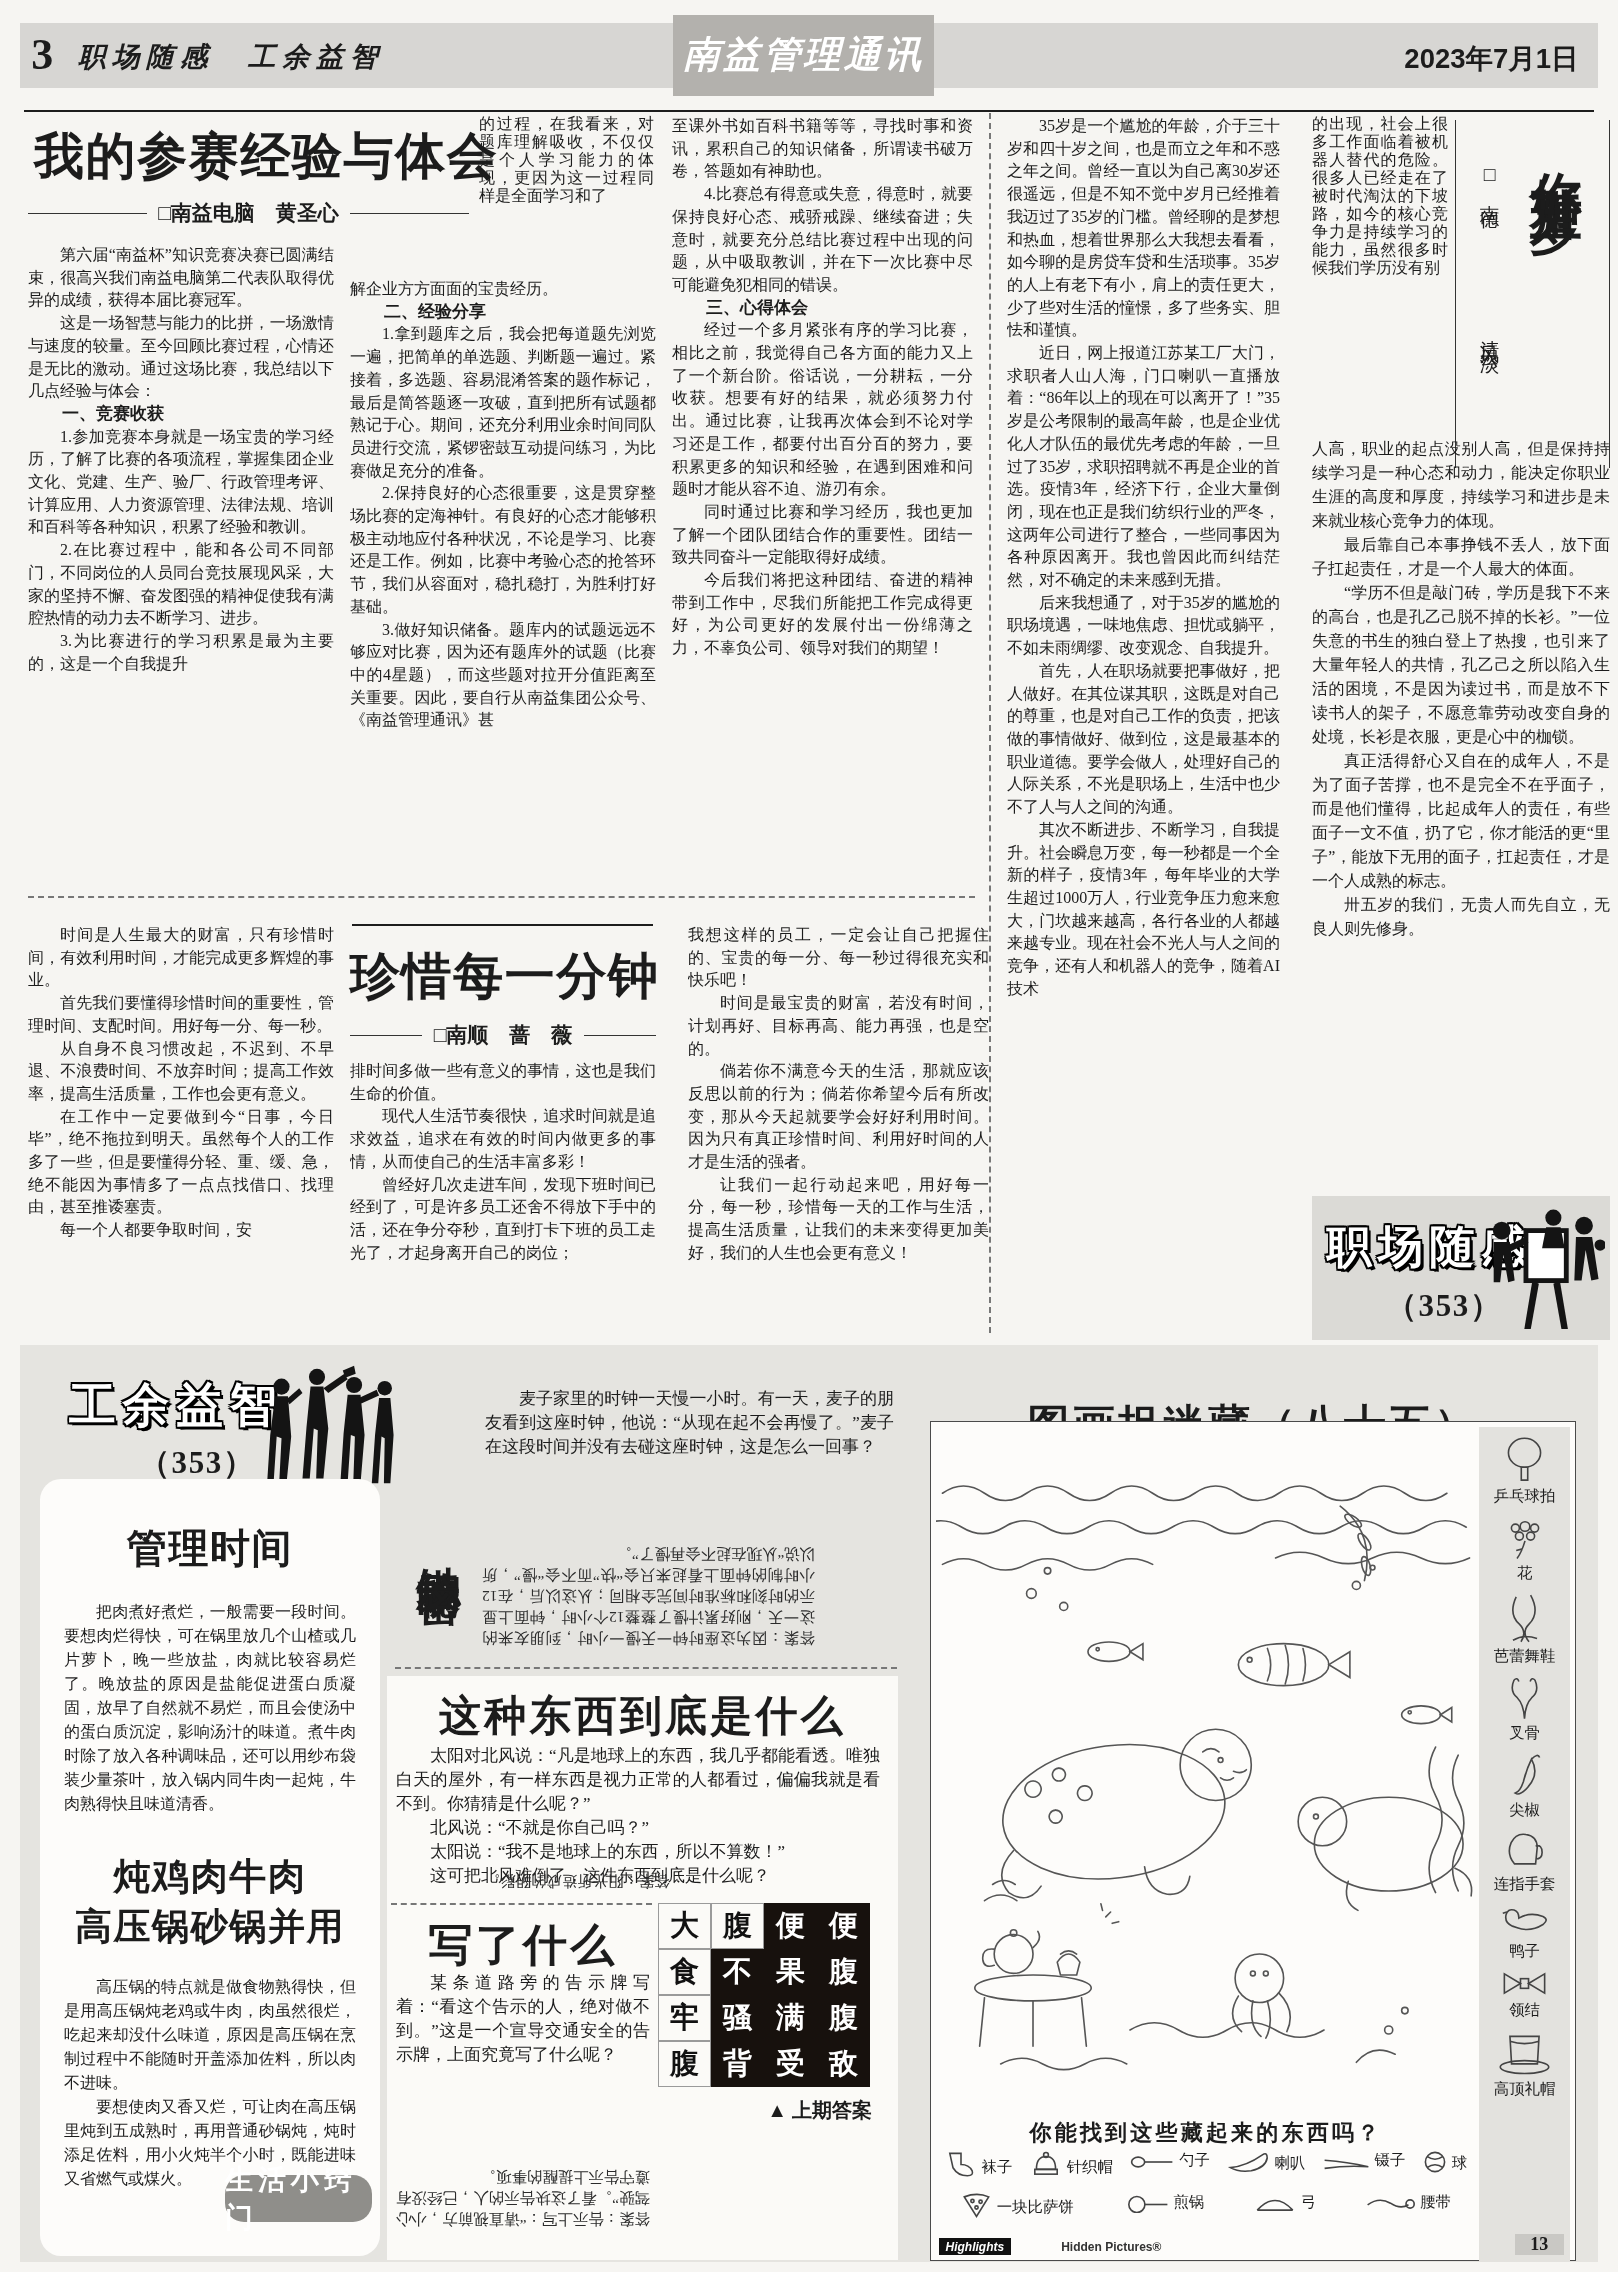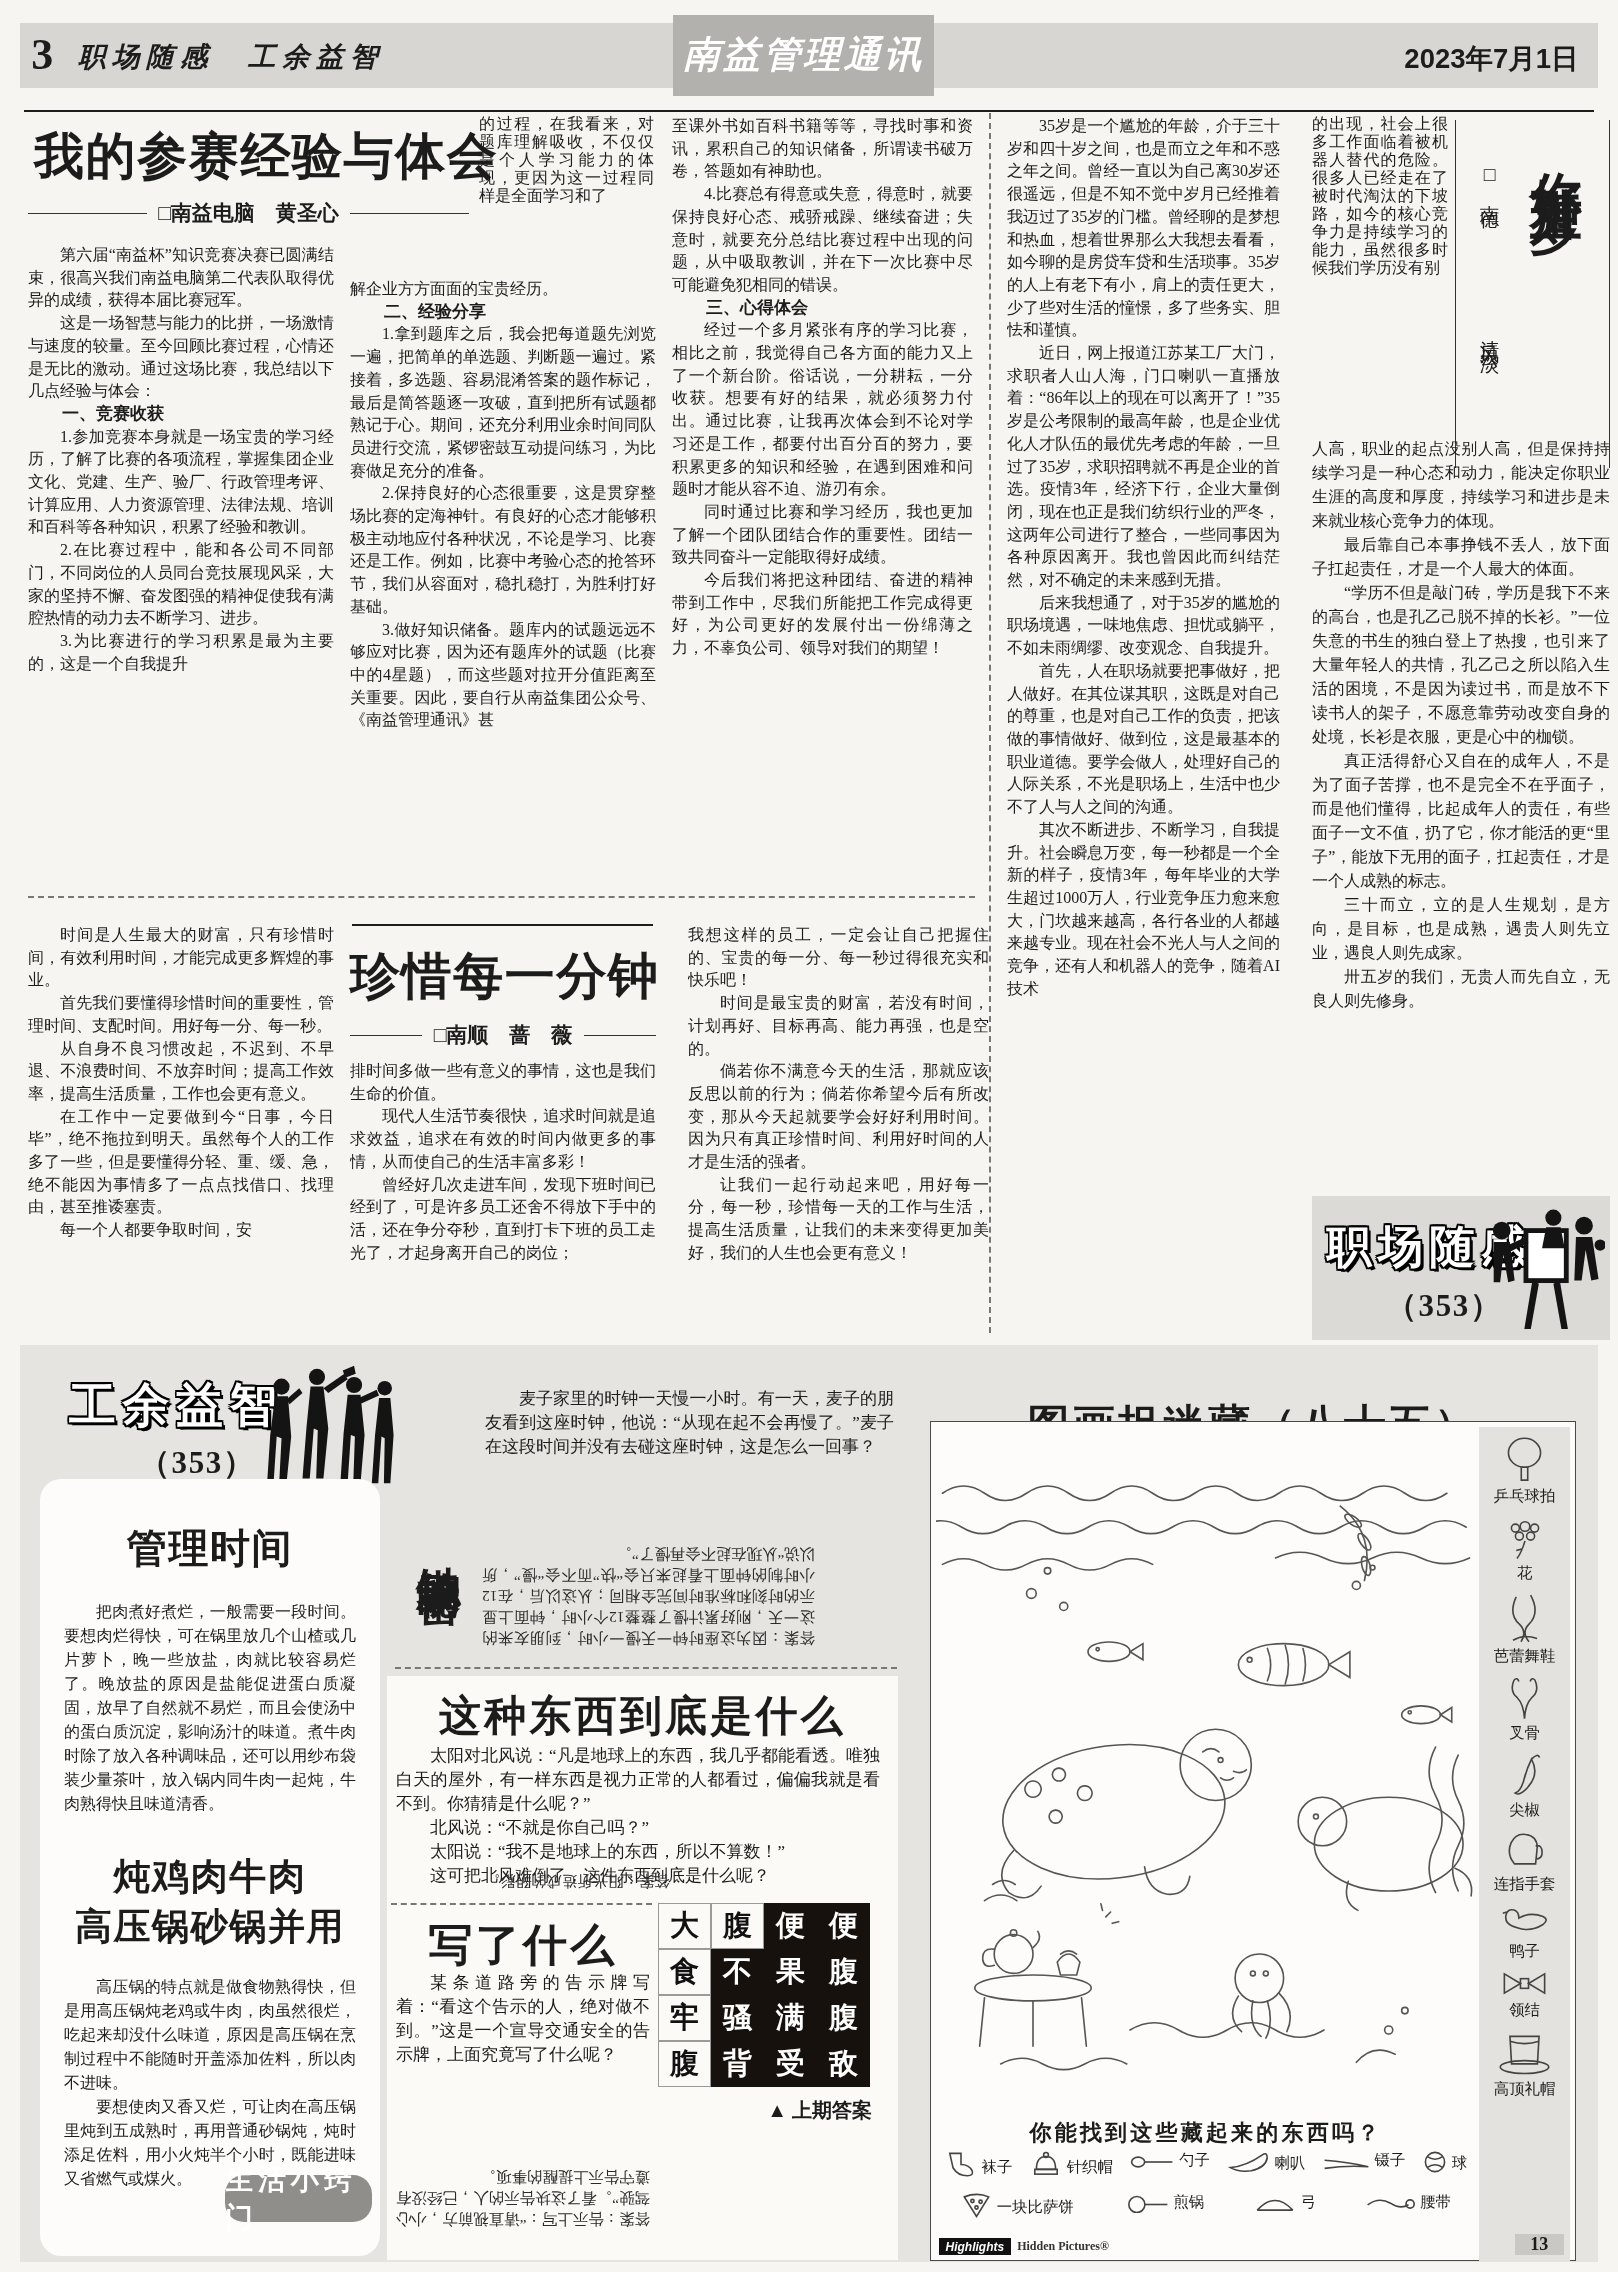--- a/index.html
+++ b/index.html
@@ -61,21 +61,21 @@
            display:flex;align-items:center;padding-left:18px;font-family:"Liberation Sans",sans-serif;}
   .psidebar{background:#e3e2de;display:flex;flex-direction:column;align-items:center;padding-top:8px;}
   .pitem{display:flex;flex-direction:column;align-items:center;margin-bottom:7.3px;}
   .pitem .lbl{font-size:15.4px;margin-top:1.6px;white-space:nowrap;}
   .pquestion{font-weight:900;font-size:22px;letter-spacing:3.2px;text-align:center;}
   .bstrip{display:flex;flex-wrap:wrap;align-items:flex-start;justify-content:space-around;}
   .bitem{display:flex;align-items:flex-end;gap:4.9px;margin:3.2px 4.9px;}
   .bitem .lbl{font-size:15.4px;white-space:nowrap;}
   .hl-chip{background:#111;color:#fff;font-style:italic;font-weight:bold;font-size:12px;
            padding:1.6px 6.5px;font-family:"Liberation Sans",sans-serif;}
-  .hl-txt{font-size:12px;font-weight:bold;color:#333;font-family:Liberation Serif, serif;}
+  .hl-txt{font-size:12px;font-weight:bold;color:#333;font-family:Liberation Sans, sans-serif;margin-left:44px;}
   .pno{background:#c9c8c4;font-size:18px;font-weight:bold;display:flex;align-items:center;justify-content:center;}
   svg{display:block;}
 </style>
 </head>
 <body>
 
 <div class="page">
 
   <div class="abs hbar" style="left:20px;top:22.7px;width:1578px;height:65px;">
     <div class="abs pageno" style="left:11.3px;top:6.5px;">3</div>
@@ -136,21 +136,20 @@
     <div class="abs vert vtitle" style="right:19.4px;top:14.6px;height:332px;">你好卅五岁</div>
     <div class="abs vert vauthor" style="left:21px;top:49px;height:146px;">□南德</div>
     <div class="abs vert vauthor" style="left:21px;top:210px;height:138px;">清风云淡</div>
   </div>
 
   <div class="abs col" style="left:1312px;top:437px;width:298px;height:751px;line-height:24px;">
       <p class="noind">人高，职业的起点没别人高，但是保持持续学习是一种心态和动力，能决定你职业生涯的高度和厚度，持续学习和进步是未来就业核心竞争力的体现。</p>
       <p>最后靠自己本事挣钱不丢人，放下面子扛起责任，才是一个人最大的体面。</p>
       <p>“学历不但是敲门砖，学历是我下不来的高台，也是孔乙己脱不掉的长衫。”一位失意的书生的独白登上了热搜，也引来了大量年轻人的共情，孔乙己之所以陷入生活的困境，不是因为读过书，而是放不下读书人的架子，不愿意靠劳动改变自身的处境，长衫是衣服，更是心中的枷锁。</p>
       <p>真正活得舒心又自在的成年人，不是为了面子苦撑，也不是完全不在乎面子，而是他们懂得，比起成年人的责任，有些面子一文不值，扔了它，你才能活的更“里子”，能放下无用的面子，扛起责任，才是一个人成熟的标志。</p>
-      <p>三十而立，立的是人生规划，是方向，是目标，也是成熟，遇贵人则先立业，遇良人则先成家。</p>
       <p>卅五岁的我们，无贵人而先自立，无良人则先修身。</p>
     </div>
 
   <div class="abs badgebox" style="left:1312px;top:1196px;width:298px;height:144px;">
     <div class="abs outline-big" style="left:14.6px;top:21px;font-size:45px;">职场随感</div>
     <div class="abs bnum" style="left:74px;top:89px;">（353）</div>
     <span class="abs" style="right:4.9px;top:6.5px;">
       <svg width="121" height="131" viewBox="0 0 150 162">
         <g fill="#141414">
           <rect x="52" y="34" width="50" height="62" fill="#fff" stroke="#141414" stroke-width="6"></rect>

